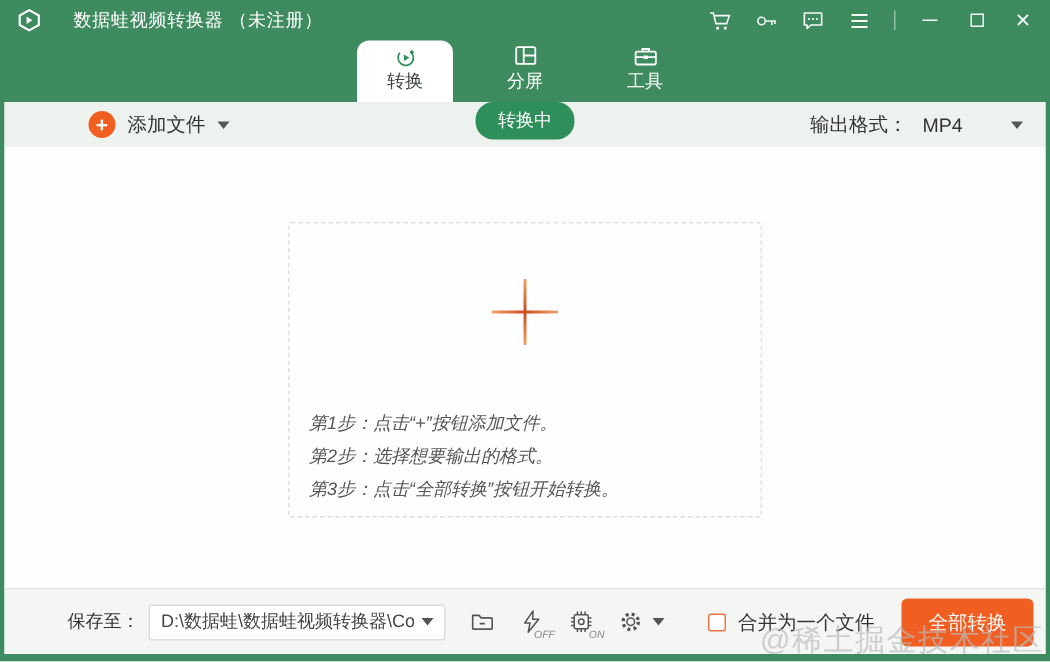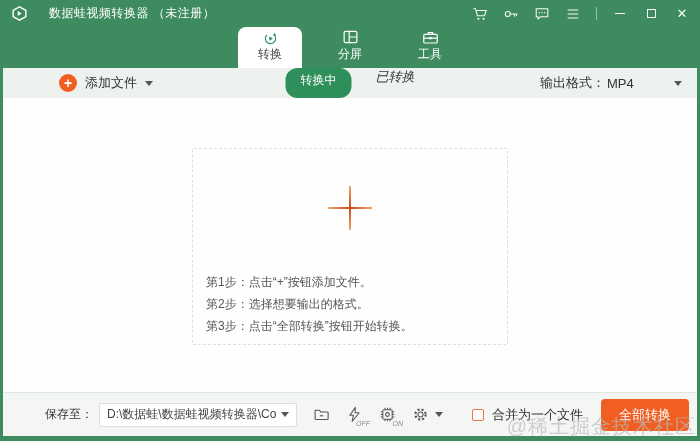--- a/index.html
+++ b/index.html
@@ -33,35 +33,35 @@
   .tab.active svg{color:var(--accent-green);}
 
   
   .body{position:absolute;left:3px;right:3px;top:68px;bottom:5px;background:#fdfdfd;display:flex;flex-direction:column;}
 
   
   .toolbar{height:30px;background:var(--toolbar-bg);display:flex;align-items:center;position:relative;padding:0 15px 0 56px;font-size:13px;color:#333;flex:0 0 auto;}
   .add-files{display:flex;align-items:center;gap:8px;cursor:pointer;}
   .plus-circle{width:18px;height:18px;border-radius:50%;background:var(--accent-orange);color:#fff;display:flex;align-items:center;justify-content:center;font-size:14px;font-weight:bold;line-height:1;}
   .caret{width:0;height:0;border-left:4px solid transparent;border-right:4px solid transparent;border-top:5px solid #555;display:inline-block;}
-  .toolbar-center{position:absolute;left:50%;top:0;height:100%;transform:translateX(-50%);display:flex;gap:24px;}
+  .toolbar-center{position:absolute;left:50%;top:0;height:100%;transform:translateX(-50%);display:flex;align-items:center;gap:24px;flex-direction:column;}
   .pill{background:var(--accent-green);color:#fff;font-size:12px;padding:4px 15px;border-radius:12px;cursor:pointer;}
   .converted-label{color:#333;cursor:pointer;font-style:italic;}
   .toolbar-right{margin-left:auto;display:flex;align-items:center;width:142px;cursor:pointer;}
-  .format-value{margin-left:2px;color:#333;}
+  .format-value{margin-left:10px;color:#333;}
   .toolbar-right .caret{margin-left:auto;}
 
   
   .main{flex:1 1 auto;position:relative;background:#fefefe;}
   .dropzone{position:absolute;left:50%;top:50px;transform:translateX(-50%);width:316px;height:197px;border:1px dashed #ddlde;border:1px dashed #dedede;border-radius:2px;cursor:pointer;}
   .plus-mark{position:absolute;left:50%;top:59px;transform:translate(-50%,-50%);width:46px;height:46px;}
   .plus-mark::before{content:"";position:absolute;left:1px;right:1px;top:50%;height:2px;margin-top:-1px;background:linear-gradient(90deg,#efa36b,#cf4a1d,#efa36b);}
   .plus-mark::after{content:"";position:absolute;top:1px;bottom:1px;left:50%;width:2px;margin-left:-1px;background:linear-gradient(180deg,#efa36b,#cf4a1d,#efa36b);}
   .steps{position:absolute;left:13px;top:127px;font-size:12px;color:#555;line-height:13px;}
-  .steps div{margin-bottom:9px;}
+  .steps div{margin-bottom:9px;font-style:italic;}
 
   
   .bottombar{height:44px;background:var(--bottombar-bg);border-top:1px solid #e2e6e2;display:flex;align-items:center;padding:0 8px 0 42px;font-size:12px;color:#333;flex:0 0 auto;}
   .path-box{width:198px;height:24px;background:#fff;border:1px solid #dbdfdb;border-radius:2px;display:flex;align-items:center;padding:0 7px;margin-left:6px;}
   .path-input{border:none;outline:none;flex:1;font-size:12px;color:#444;background:transparent;font-family:inherit;padding:0;min-width:0;}
   .path-box .caret{margin-left:5px;}
   .io-icons{display:flex;align-items:center;gap:12px;margin-left:14px;color:#555;}
   .icon-btn{width:21px;height:21px;display:flex;align-items:center;justify-content:center;position:relative;cursor:pointer;}
   .icon-btn svg{width:17px;height:17px;}
   .sub-label{position:absolute;right:-5px;bottom:-2px;font-size:7px;color:#888;font-style:italic;}

